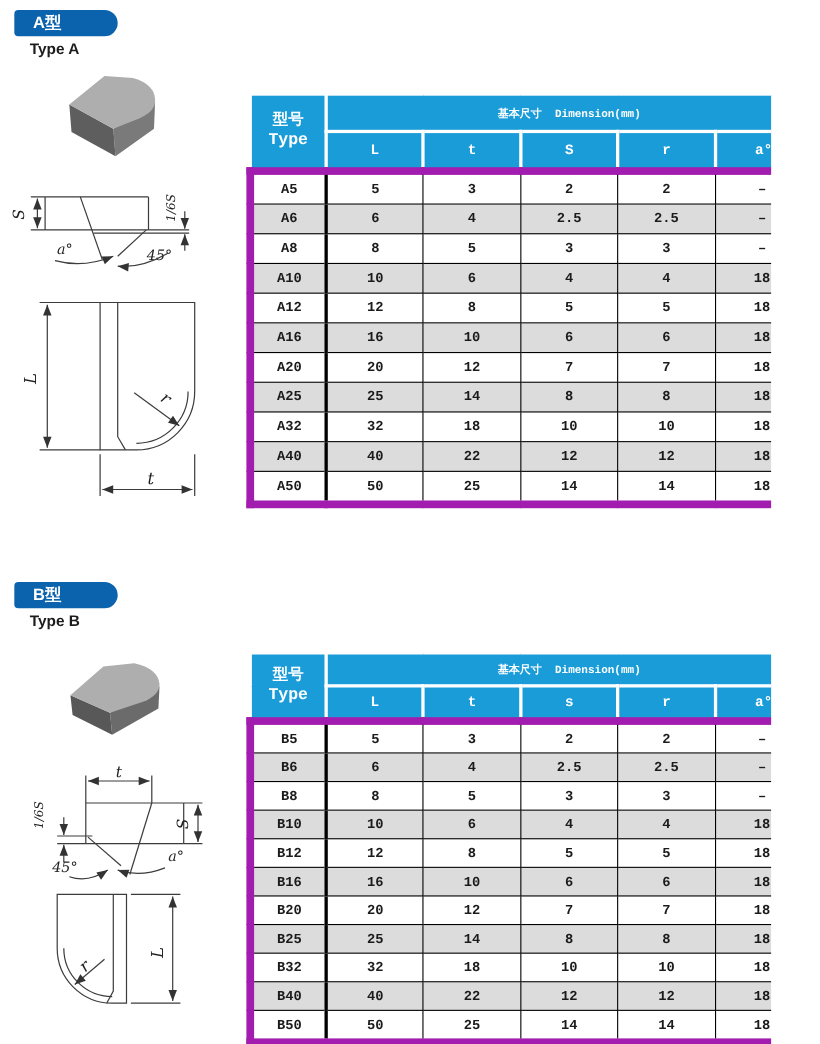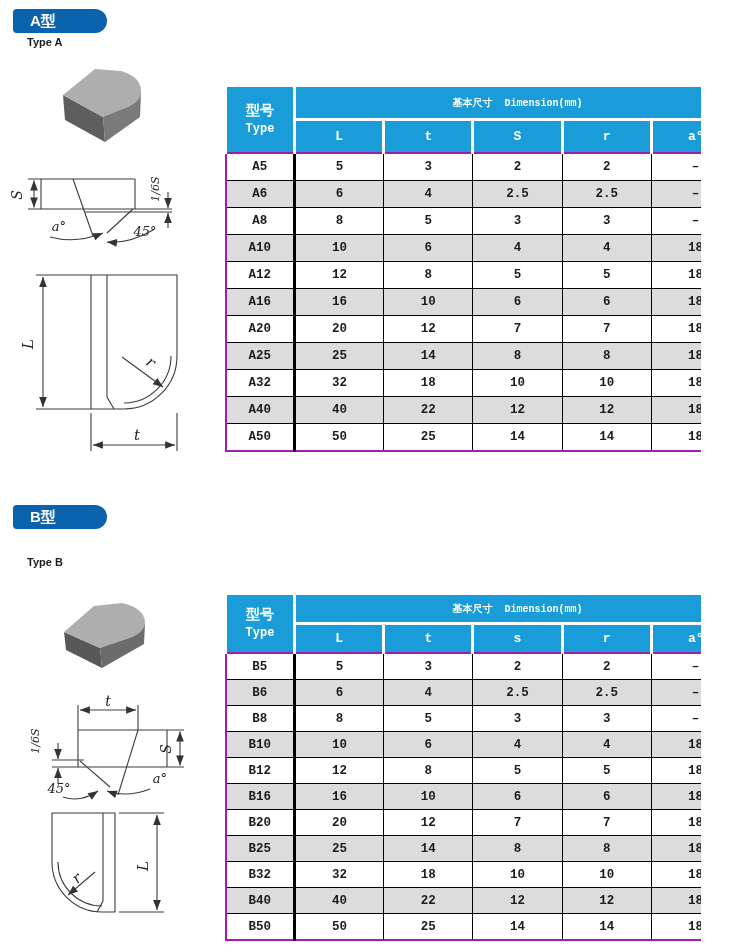--- a/index.html
+++ b/index.html
@@ -2,32 +2,32 @@
 <html style="--badge: #0b63ad; --thead: #199cd8; --rowalt: #dcdcdc;"><head>
 <meta charset="utf-8">
 <style>
   html,body{margin:0;padding:0;background:#fff;}
   #canvas{position:relative;width:701px;height:949px;background:#fff;overflow:hidden;
           font-family:"Liberation Sans",sans-serif;}
 
   .badge{position:absolute;left:13px;width:94px;height:24px;line-height:24px;
          background:var(--badge,#0b63ad);color:#fff;font-weight:bold;font-size:15px;
          padding-left:17px;box-sizing:border-box;border-radius:4px 13px 13px 4px;}
-  .type-label{position:absolute;left:27px;font-size:11px;font-weight:bold;color:#1c1c1c;}
+  .type-label{position:absolute;left:27px;font-size:14px;font-weight:bold;color:#1c1c1c;}
 
   table.tbl{position:absolute;left:224px;width:518px;border-collapse:collapse;table-layout:fixed;font-family:Liberation Mono, monospace;}
   .tbl col.c0{width:69px;}
   .tbl thead th{background:var(--thead,#199cd8);color:#fff;border:3px solid #fff;
                 border-bottom-width:1px;font-weight:bold;padding:0;text-align:center;}
   .tbl-a tr.h1 th{height:31px;} .tbl-a tr.h2 th{height:31px;font-size:13px;}
   .tbl-b tr.h1 th{height:27px;} .tbl-b tr.h2 th{height:27px;font-size:13px;}
   th.model-h{font-size:14px;line-height:1.2;}
-  th.model-h .en{font-size:12px;text-align:right;}
+  th.model-h .en{font-size:15px;text-align:right;}
   th.dim-h{font-size:10px;white-space:pre;}
-  .tbl tbody{border:2px solid #a21caf;}
+  .tbl tbody{border:7px solid #a21caf;}
   .tbl tbody td{border:1px solid #000;text-align:center;font-size:12.5px;font-weight:bold;
                 color:#1b1b1b;padding:0;background:#fff;}
   .tbl tbody td:first-child{border-right-width:3px;}
   .tbl tbody tr.alt td{background:var(--rowalt,#dcdcdc);}
   .tbl-a tbody td{height:26px;} .tbl-b tbody td{height:25px;}
 
   svg.draw{position:absolute;overflow:visible;}
   svg.draw path,svg.draw line{fill:none;stroke:#3c3c3c;stroke-width:1.1;}
   svg.draw text{stroke:none;fill:#222;font-family:"DejaVu Serif",serif;font-style:italic;
                 font-size:14px;text-anchor:middle;}
@@ -197,21 +197,21 @@
           <td>A50</td>
           <td>50</td>
           <td>25</td>
           <td>14</td>
           <td>14</td>
           <td>18</td>
         </tr>
       </tbody>
   </table>
 
-  <div class="badge" style="top:505px">B型</div>
+  <div class="badge" style="top:529px">B型</div>
   <div class="type-label" style="top:556px">Type B</div>
 
   <svg class="solid" style="left:58px;top:600px" width="95" height="75" viewBox="0 0 95 75">
     <path d="M42,48 L87,24 L86,44 L44,68 Z" fill="#6b6b6b"></path>
     <path d="M6,32 L42,48 L44,68 L8,50 Z" fill="#585858"></path>
     <path d="M6,32 L36,6 L64,3 Q86,8 87,22 Q87,32 72,38 L42,48 Z" fill="#aeaeae"></path>
   </svg>
 
   <svg class="draw" style="left:12px;top:695px" width="190" height="112" viewBox="0 0 190 112">
     <path d="M66,10 V35 M126,10 V35"></path>

